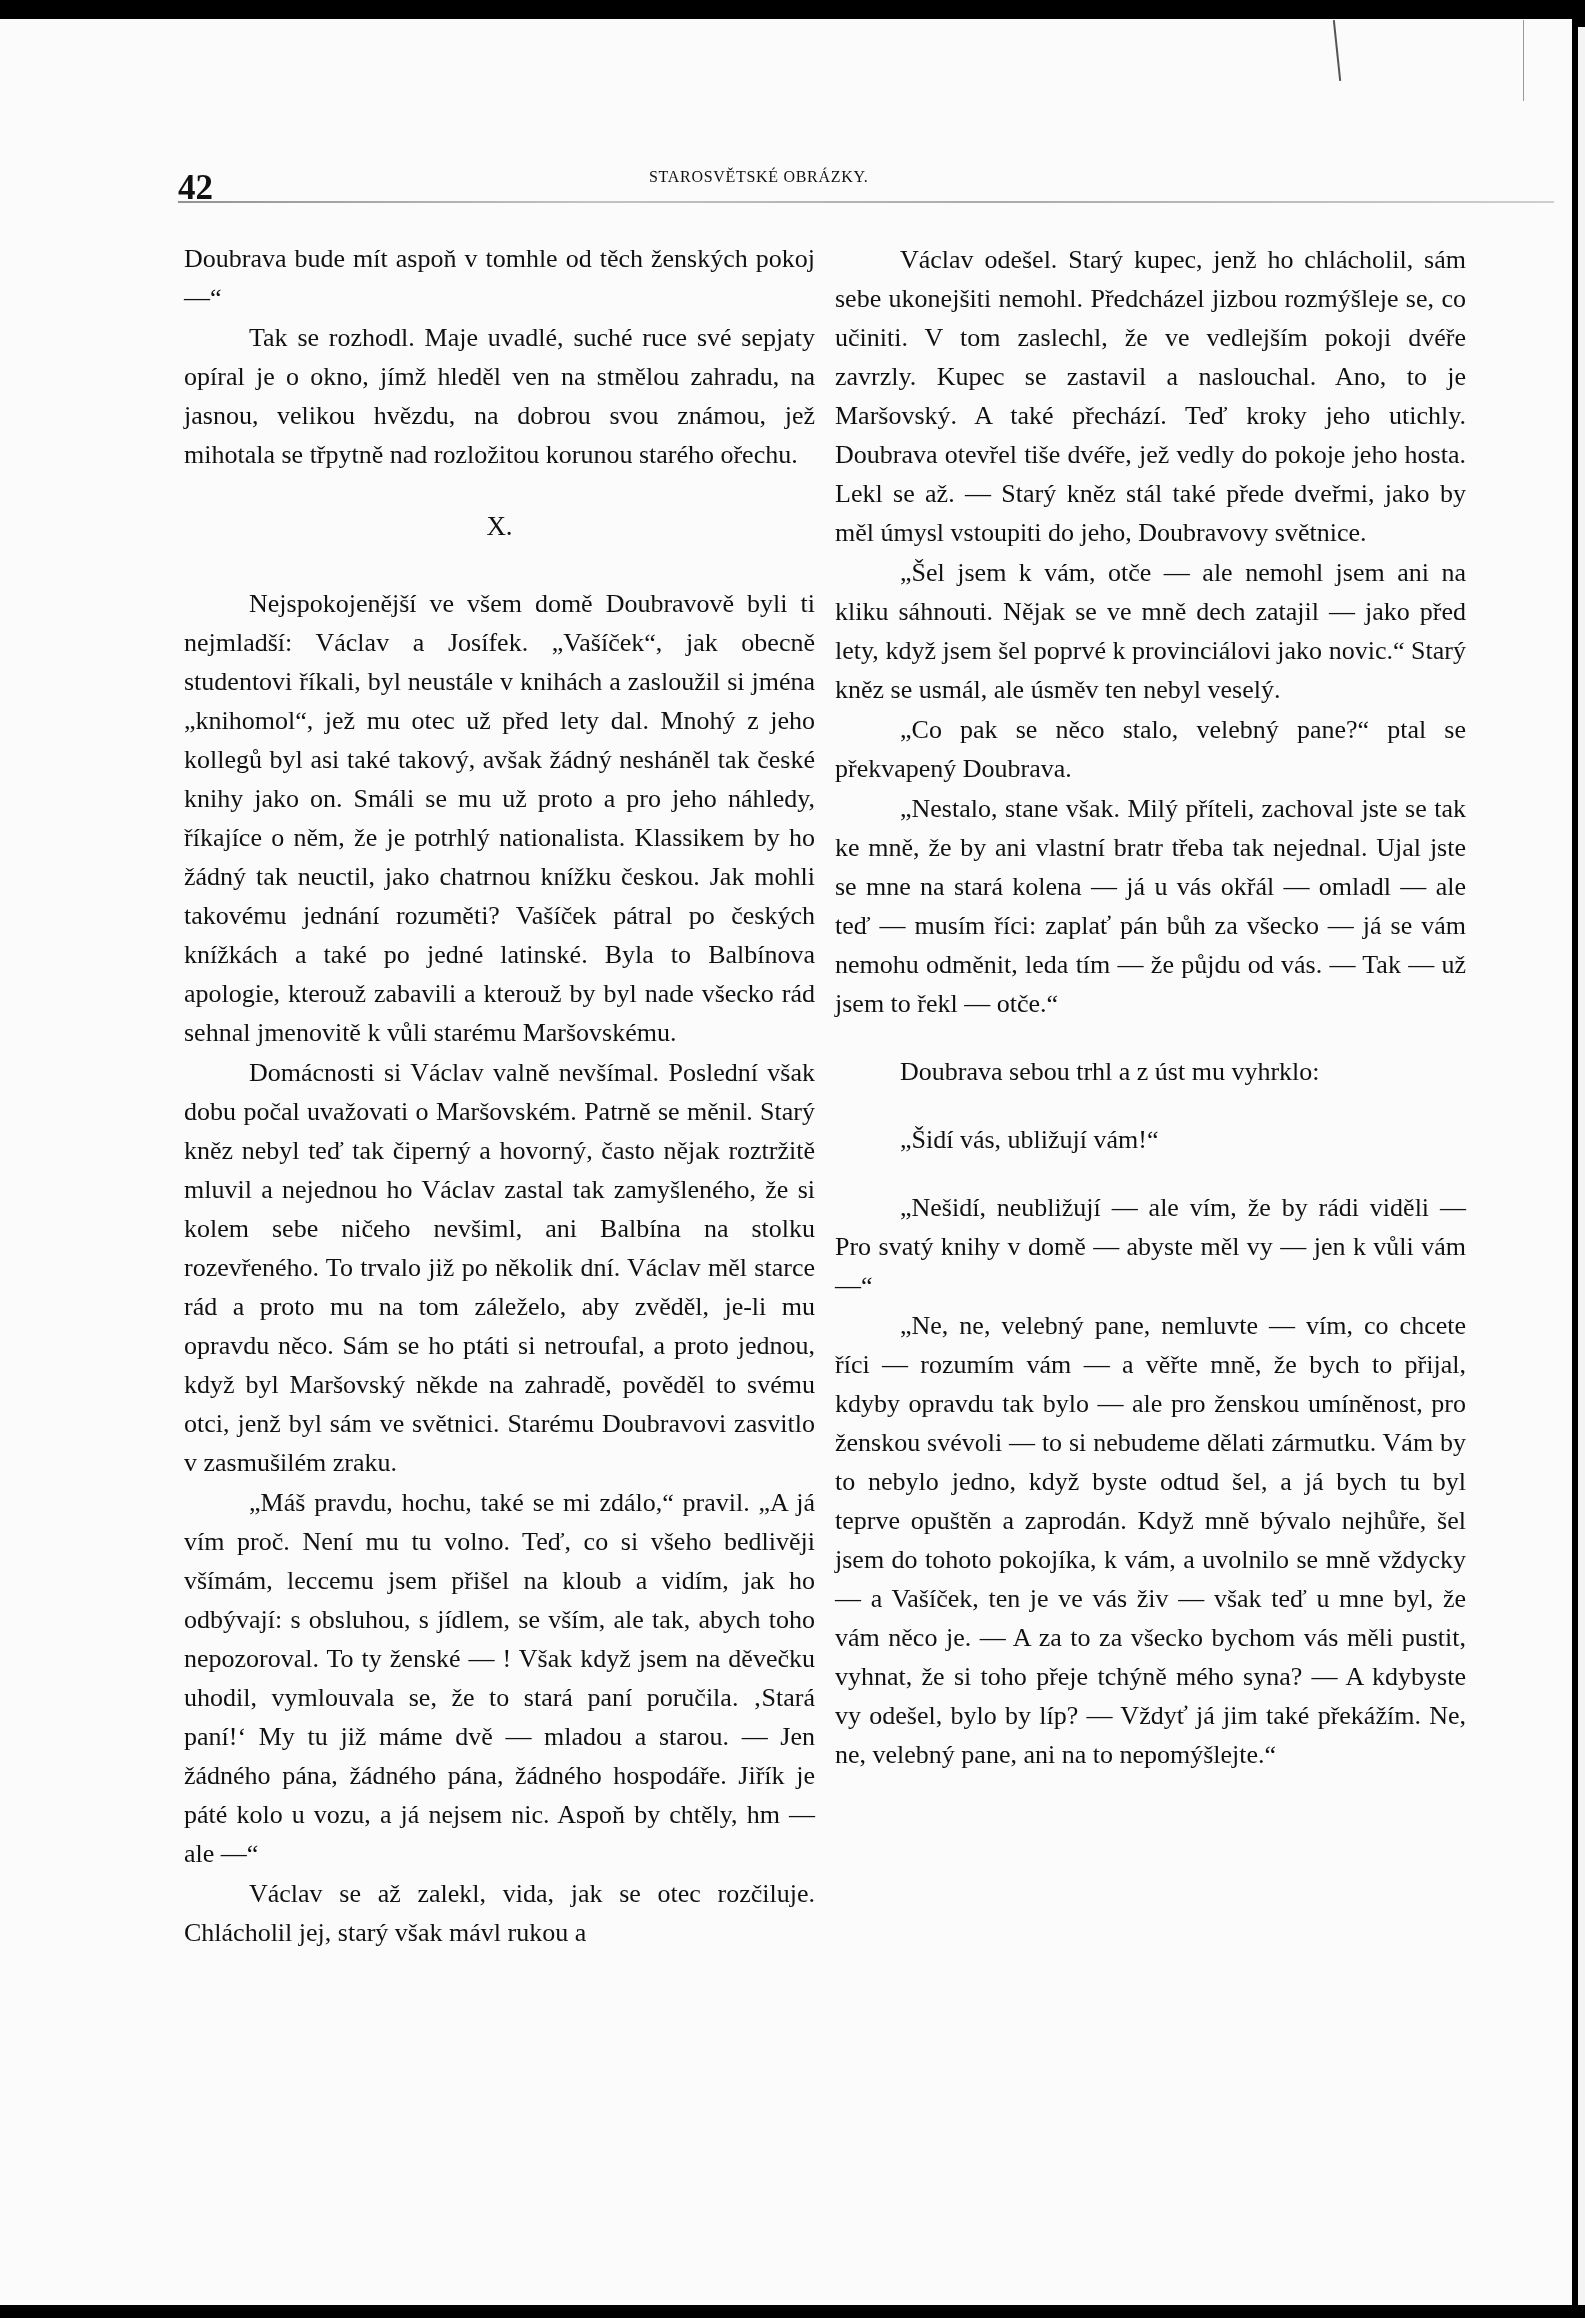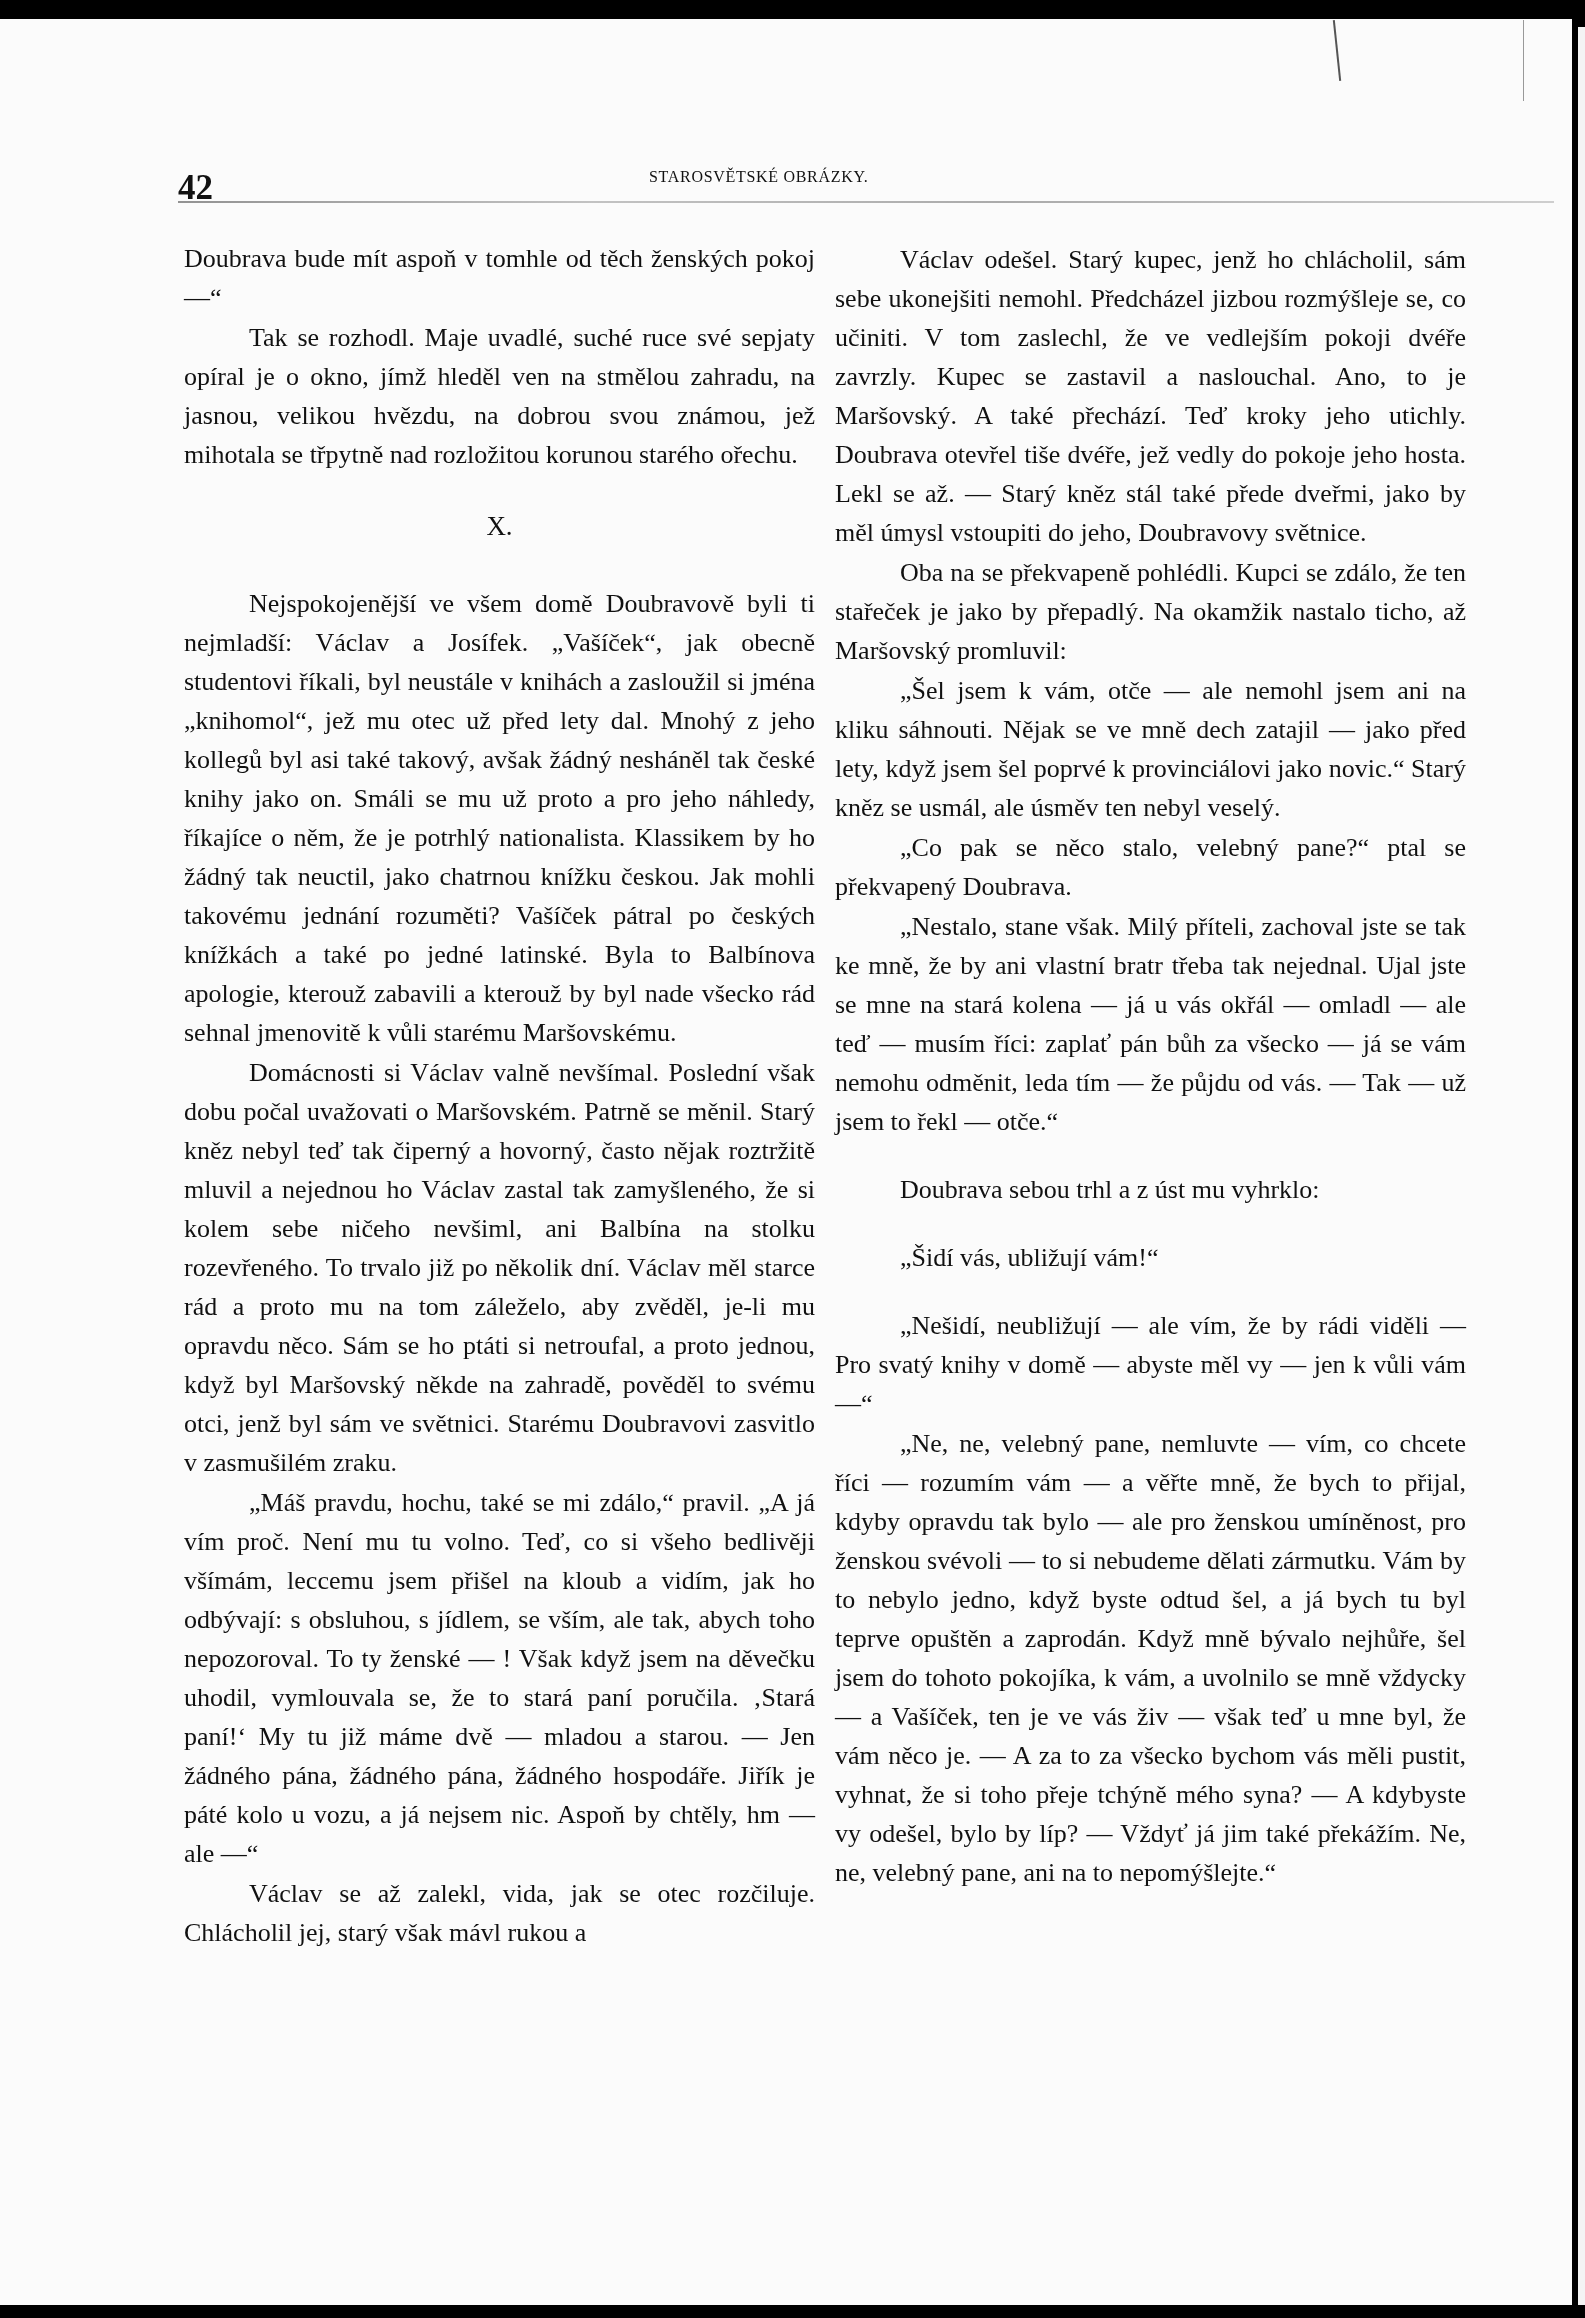--- a/index.html
+++ b/index.html
@@ -97,21 +97,20 @@
       <p class="indent">Nejspokojenější ve všem domě Doubravově byli ti nejmladší: Václav a Josífek. „Vašíček“, jak obecně studentovi říkali, byl neustále v knihách a zasloužil si jména „knihomol“, jež mu otec už před lety dal. Mnohý z jeho kollegů byl asi také takový, avšak žádný nesháněl tak české knihy jako on. Smáli se mu už proto a pro jeho náhledy, říkajíce o něm, že je potrhlý nationalista. Klassikem by ho žádný tak neuctil, jako chatrnou knížku českou. Jak mohli takovému jednání rozuměti? Vašíček pátral po českých knížkách a také po jedné latinské. Byla to Balbínova apologie, kterouž zabavili a kterouž by byl nade všecko rád sehnal jmenovitě k vůli starému Maršovskému.</p>
       <p class="indent gap-before">Domácnosti si Václav valně nevšímal. Poslední však dobu počal uvažovati o Maršovském. Patrně se měnil. Starý kněz nebyl teď tak čiperný a hovorný, často nějak roztržitě mluvil a nejednou ho Václav zastal tak zamyšleného, že si kolem sebe ničeho nevšiml, ani Balbína na stolku rozevřeného. To trvalo již po několik dní. Václav měl starce rád a proto mu na tom záleželo, aby zvěděl, je-li mu opravdu něco. Sám se ho ptáti si netroufal, a proto jednou, když byl Maršovský někde na zahradě, pověděl to svému otci, jenž byl sám ve světnici. Starému Doubravovi zasvitlo v zasmušilém zraku.</p>
       <p class="indent gap-before">„Máš pravdu, hochu, také se mi zdálo,“ pravil. „A já vím proč. Není mu tu volno. Teď, co si všeho bedlivěji všímám, leccemu jsem přišel na kloub a vidím, jak ho odbývají: s obsluhou, s jídlem, se vším, ale tak, abych toho nepozoroval. To ty ženské — ! Však když jsem na děvečku uhodil, vymlouvala se, že to stará paní poručila. ‚Stará paní!‘ My tu již máme dvě — mladou a starou. — Jen žádného pána, žádného pána, žádného hospodáře. Jiřík je páté kolo u vozu, a já nejsem nic. Aspoň by chtěly, hm — ale —“</p>
       <p class="indent gap-before">Václav se až zalekl, vida, jak se otec rozčiluje. Chlácholil jej, starý však mávl rukou a</p>
     </div>
 </div>
 
 <div class="column col-right">
   <div id="right-paras">
       <p class="indent gap-before">Václav odešel. Starý kupec, jenž ho chlácholil, sám sebe ukonejšiti nemohl. Předcházel jizbou rozmýšleje se, co učiniti. V tom zaslechl, že ve vedlejším pokoji dvéře zavrzly. Kupec se zastavil a naslouchal. Ano, to je Maršovský. A také přechází. Teď kroky jeho utichly. Doubrava otevřel tiše dvéře, jež vedly do pokoje jeho hosta. Lekl se až. — Starý kněz stál také přede dveřmi, jako by měl úmysl vstoupiti do jeho, Doubravovy světnice.</p>
-      <p class="indent gap-before">Oba na se překvapeně pohlédli. Kupci se zdálo, že ten stařeček je jako by přepadlý. Na okamžik nastalo ticho, až Maršovský promluvil:</p>
       <p class="indent gap-before">„Šel jsem k vám, otče — ale nemohl jsem ani na kliku sáhnouti. Nějak se ve mně dech zatajil — jako před lety, když jsem šel poprvé k provinciálovi jako novic.“ Starý kněz se usmál, ale úsměv ten nebyl veselý.</p>
       <p class="indent gap-before">„Co pak se něco stalo, velebný pane?“ ptal se překvapený Doubrava.</p>
       <p class="indent gap-before">„Nestalo, stane však. Milý příteli, zachoval jste se tak ke mně, že by ani vlastní bratr třeba tak nejednal. Ujal jste se mne na stará kolena — já u vás okřál — omladl — ale teď — musím říci: zaplať pán bůh za všecko — já se vám nemohu odměnit, leda tím — že půjdu od vás. — Tak — už jsem to řekl — otče.“</p>
       <p class="indent">Doubrava sebou trhl a z úst mu vyhrklo:</p>
       <p class="indent">„Šidí vás, ubližují vám!“</p>
       <p class="indent">„Nešidí, neubližují — ale vím, že by rádi viděli — Pro svatý knihy v domě — abyste měl vy — jen k vůli vám —“</p>
       <p class="indent gap-before">„Ne, ne, velebný pane, nemluvte — vím, co chcete říci — rozumím vám — a věřte mně, že bych to přijal, kdyby opravdu tak bylo — ale pro ženskou umíněnost, pro ženskou svévoli — to si nebudeme dělati zármutku. Vám by to nebylo jedno, když byste odtud šel, a já bych tu byl teprve opuštěn a zaprodán. Když mně bývalo nejhůře, šel jsem do tohoto pokojíka, k vám, a uvolnilo se mně vždycky — a Vašíček, ten je ve vás živ — však teď u mne byl, že vám něco je. — A za to za všecko bychom vás měli pustit, vyhnat, že si toho přeje tchýně mého syna? — A kdybyste vy odešel, bylo by líp? — Vždyť já jim také překážím. Ne, ne, velebný pane, ani na to nepomýšlejte.“</p>
     </div>
 </div>
 

